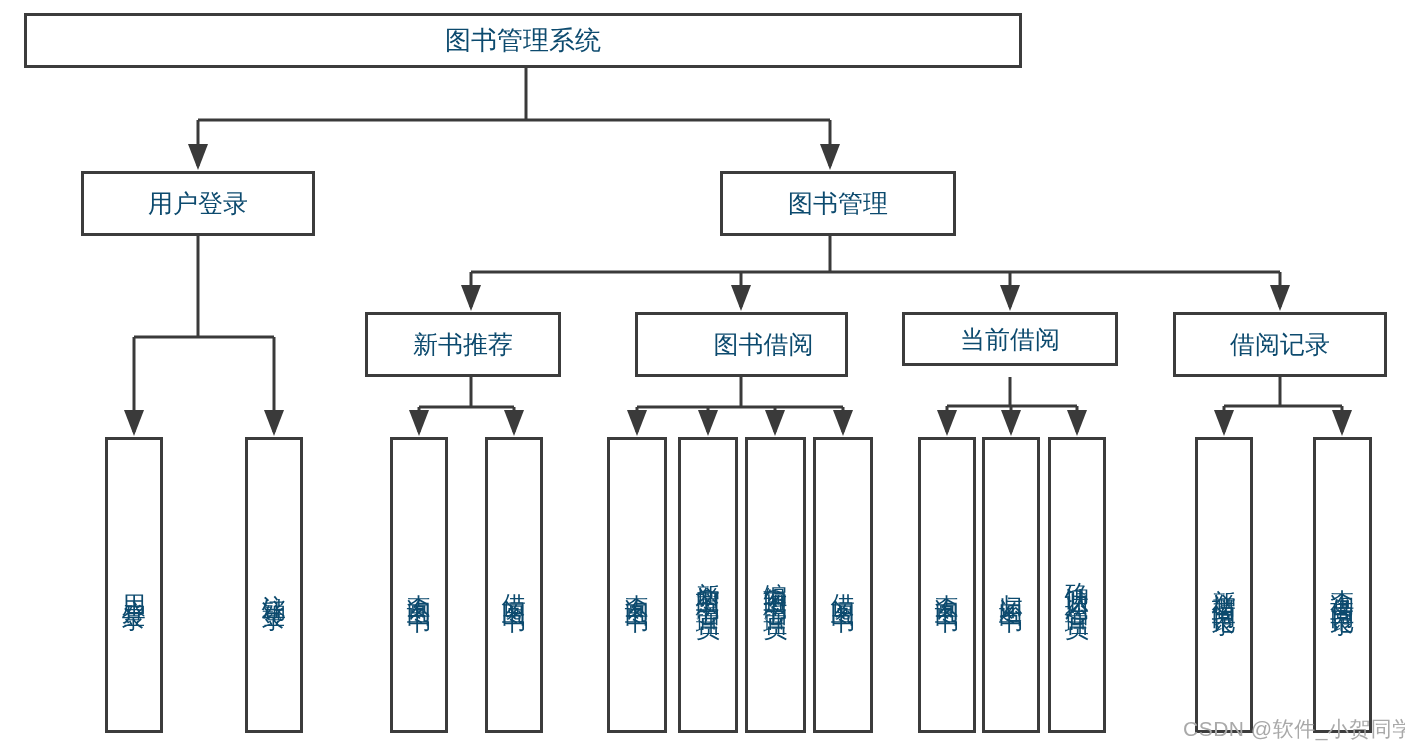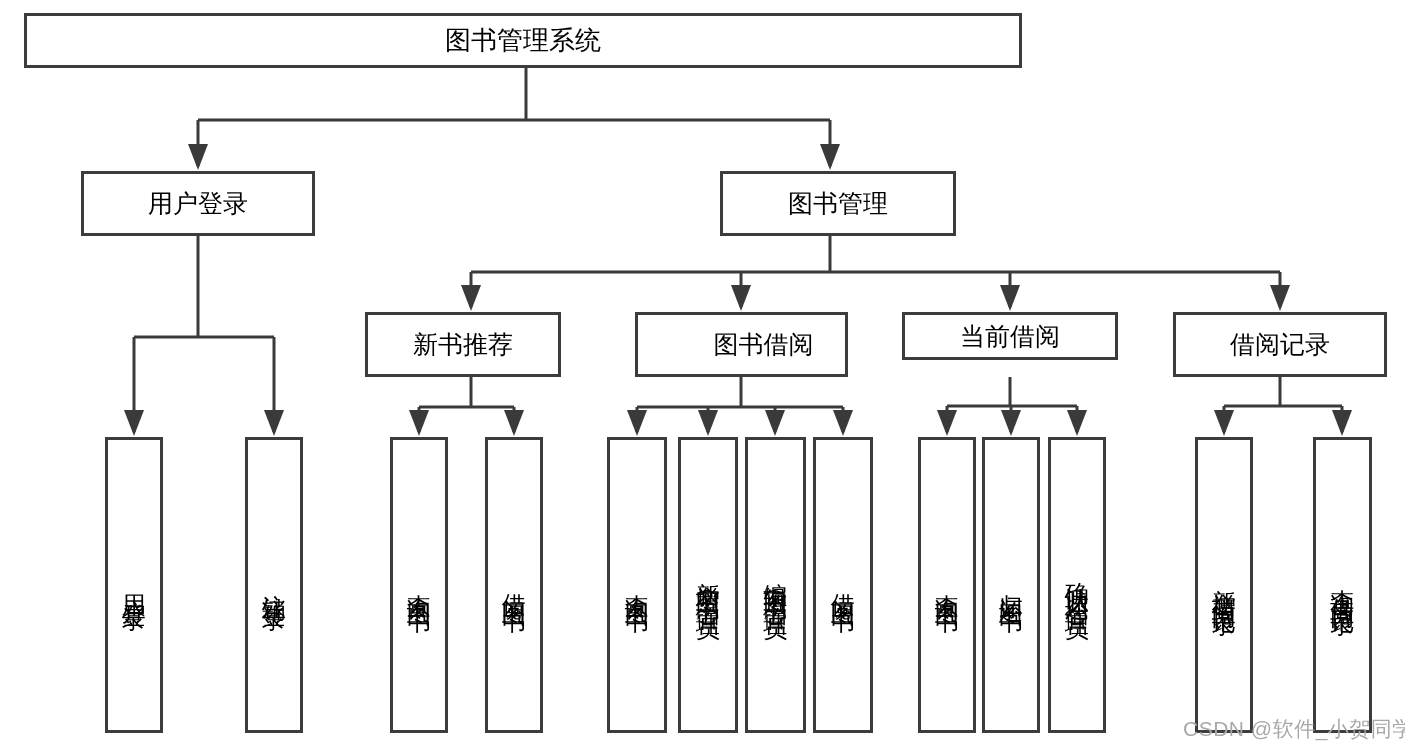--- a/index.html
+++ b/index.html
@@ -19,21 +19,21 @@
     position: absolute;
     left: 0;
     top: 0;
     z-index: 1;
   }
   .node {
     position: absolute;
     box-sizing: border-box;
     background: #ffffff;
     border: 3px solid #3c3c3c;
-    color: #000000;
+    color: #0c4a6e;
     display: flex;
     align-items: center;
     justify-content: center;
     z-index: 2;
     text-align: center;
     line-height: 1.15;
   }
   .node.h-node {
     font-size: 25px;
   }
@@ -129,21 +129,21 @@
     </g>
   </svg>
 
   <div class="node h-node root-node" style="left:24px; top:13px; width:998px; height:55px;">图书管理系统</div>
 
   <div class="node h-node" style="left:81px; top:171px; width:234px; height:65px;">用户登录</div>
   <div class="node h-node" style="left:720px; top:171px; width:236px; height:65px;">图书管理</div>
 
   <div class="node h-node" style="left:365px; top:312px; width:196px; height:65px;">新书推荐</div>
   <div class="node h-node" style="left:635px; top:312px; width:213px; height:65px;padding-left:44px;">图书借阅</div>
-  <div class="node h-node" style="left:902px; top:312px; width:216px; height:48px;">当前借阅</div>
+  <div class="node h-node" style="left:902px; top:312px; width:216px; height:54px;">当前借阅</div>
   <div class="node h-node" style="left:1173px; top:312px; width:214px; height:65px;">借阅记录</div>
 
   <div class="node v-node" style="left:105px; top:437px; width:58px; height:296px;">用户登录</div>
   <div class="node v-node" style="left:245px; top:437px; width:58px; height:296px;">注销登录</div>
 
   <div class="node v-node" style="left:390px; top:437px; width:58px; height:296px;">查询图书</div>
   <div class="node v-node" style="left:485px; top:437px; width:58px; height:296px;">借阅图书</div>
 
   <div class="node v-node" style="left:607px; top:437px; width:60px; height:296px;">查询图书</div>
   <div class="node v-node" style="left:678px; top:437px; width:60px; height:296px;">新增图书（管理员）</div>

